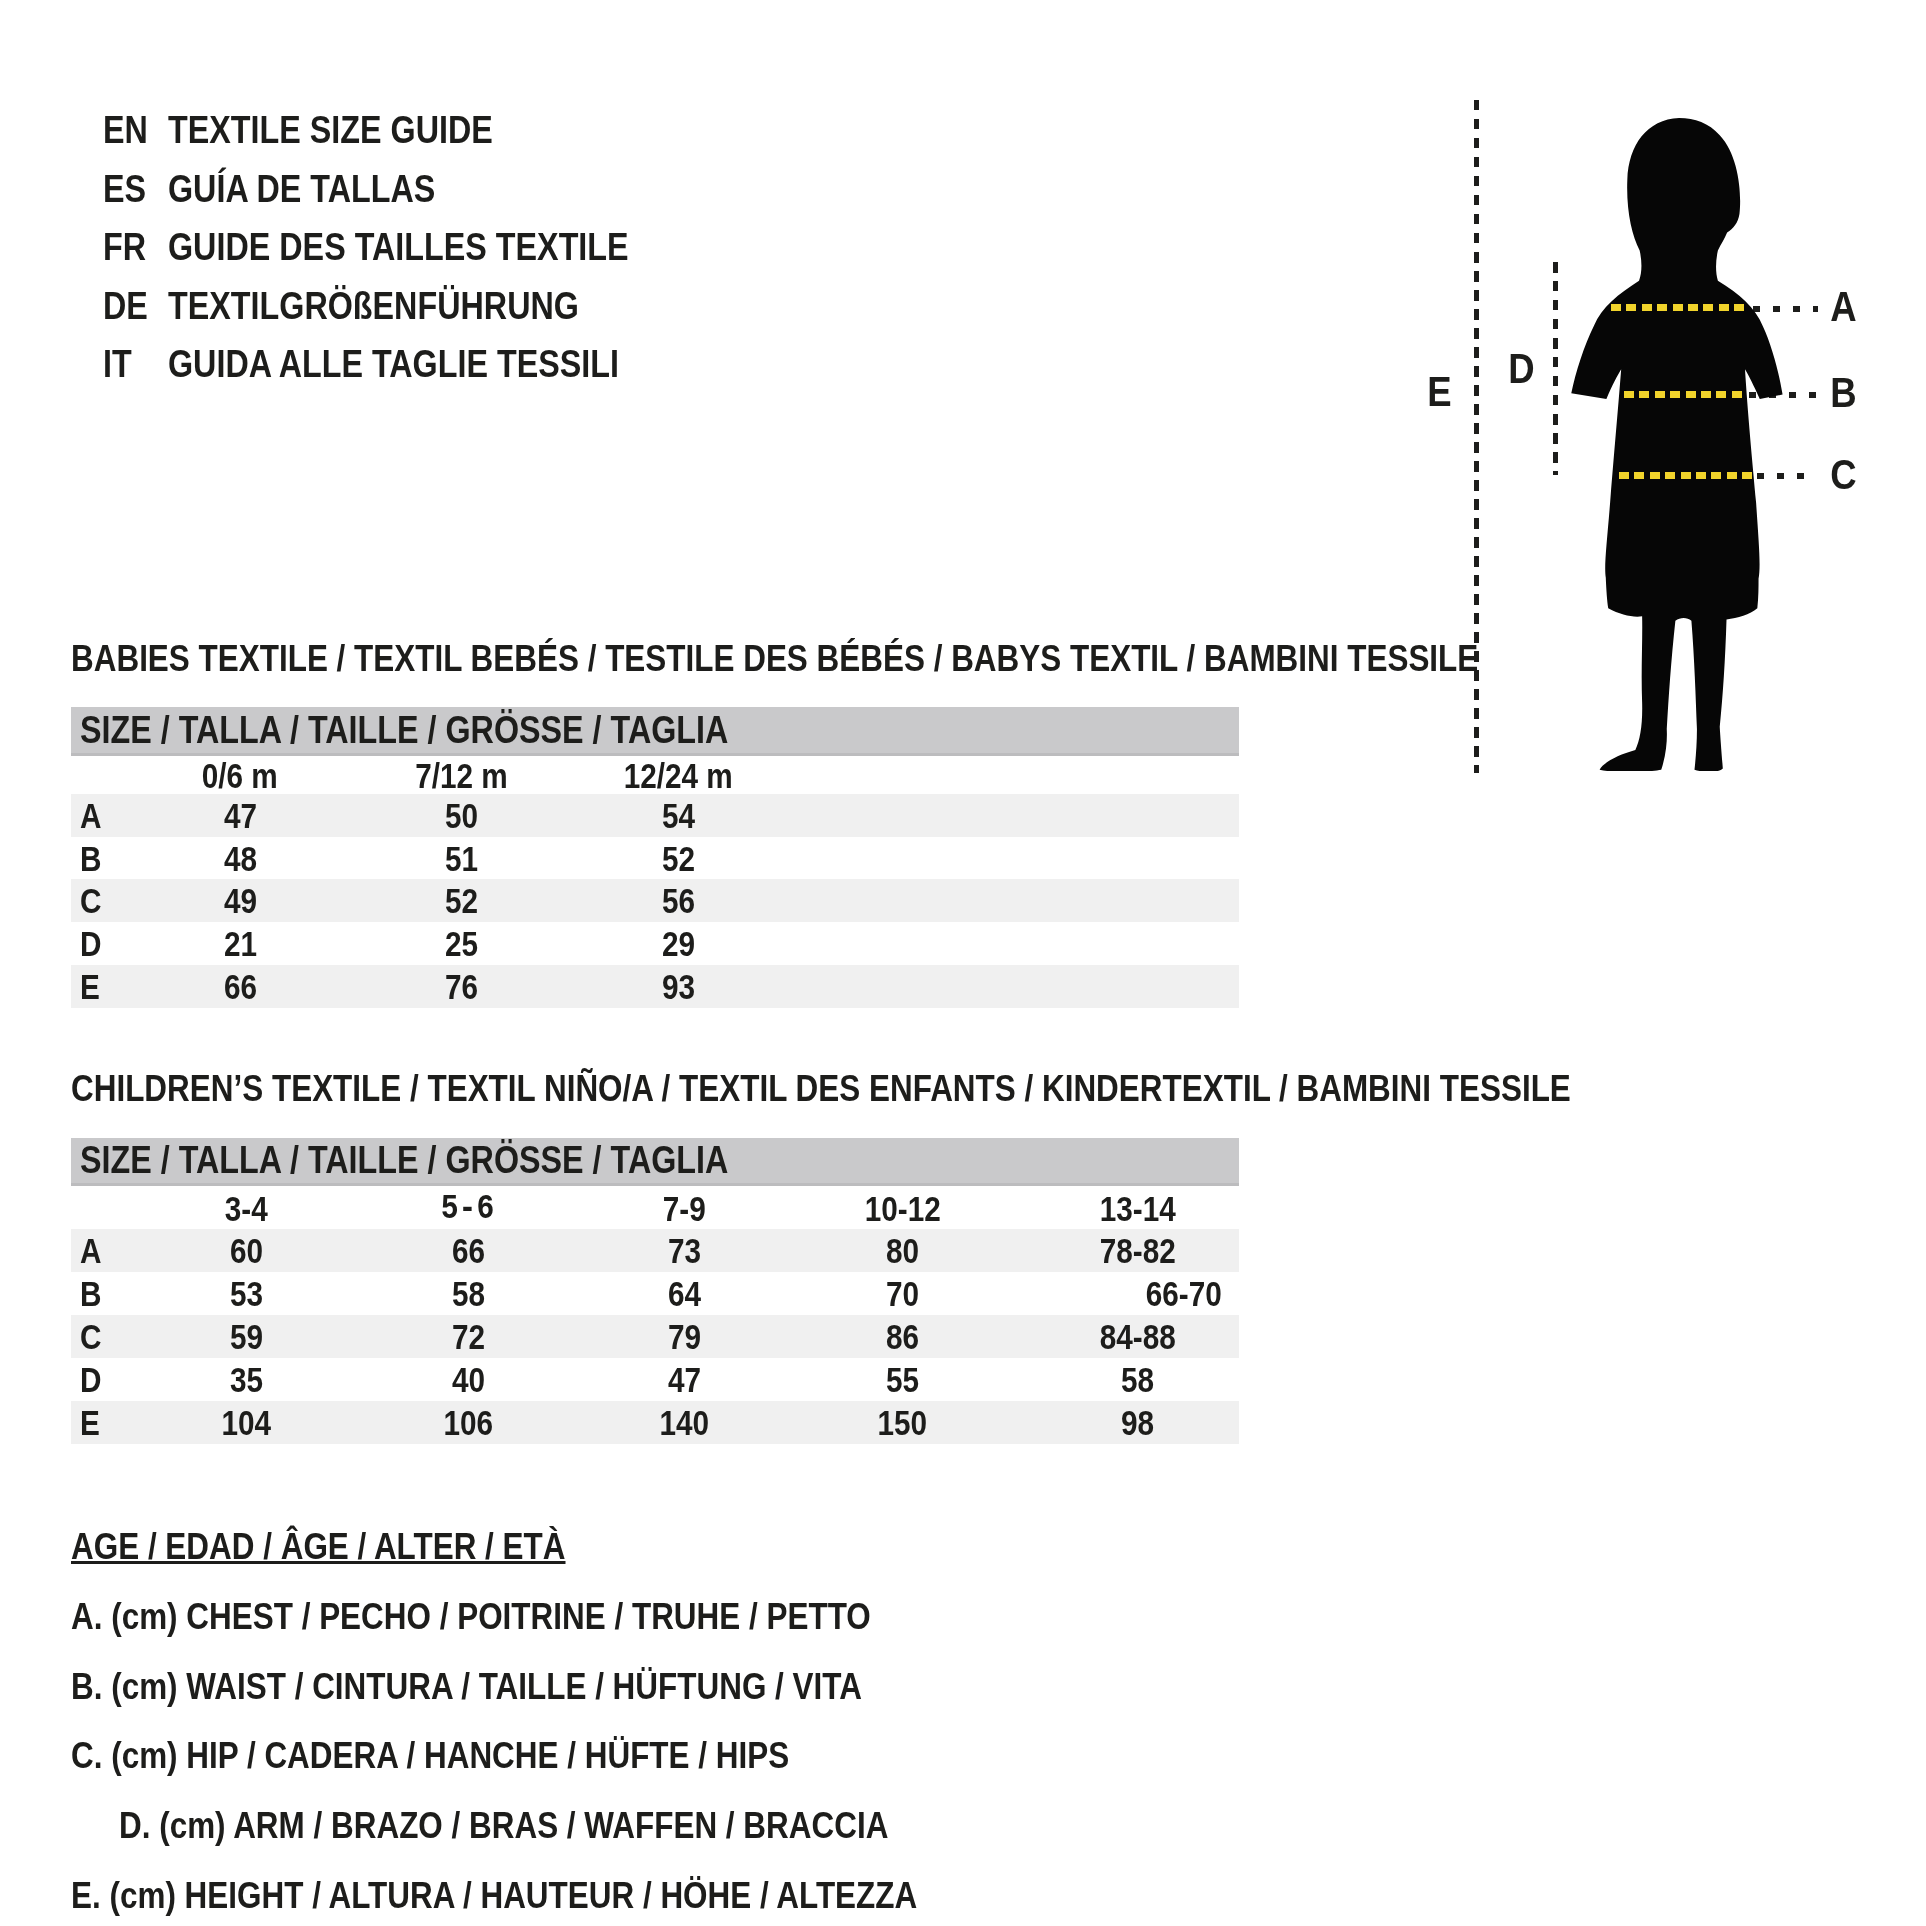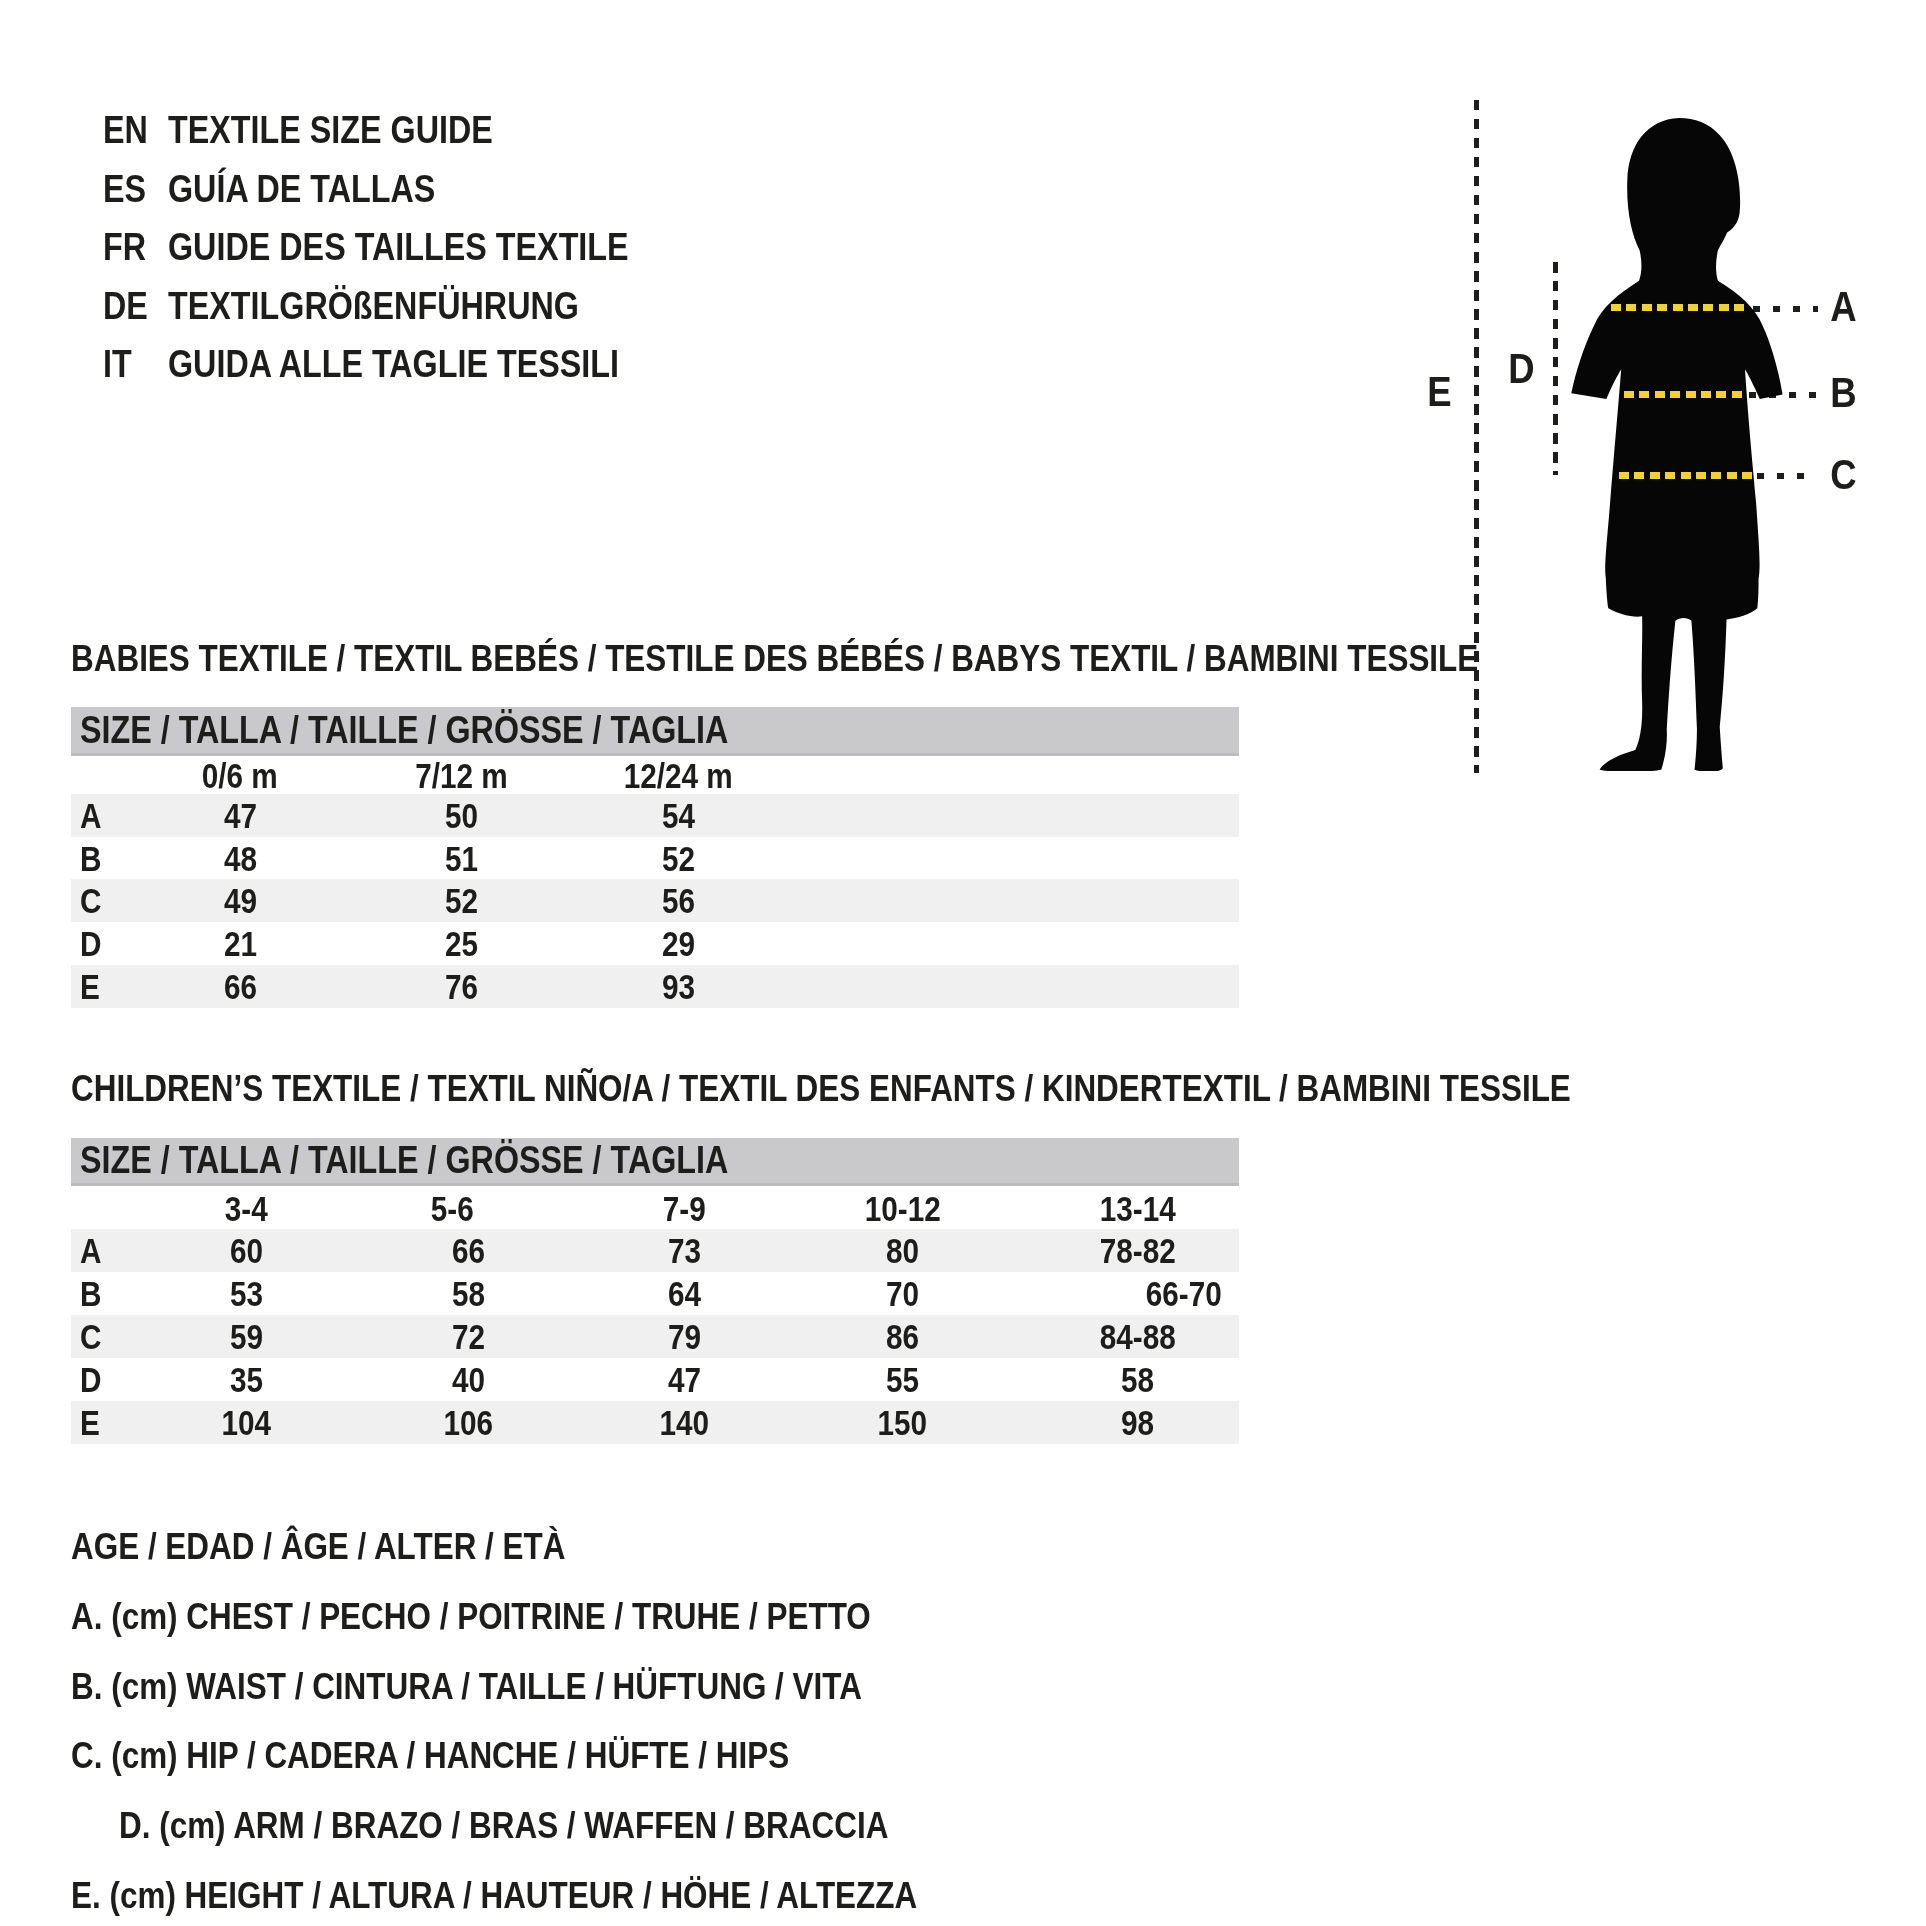--- a/index.html
+++ b/index.html
@@ -197,21 +197,21 @@
     <div class="sec-title" style="top:1068px;"><span class="cnd">CHILDREN’S TEXTILE / TEXTIL NIÑO/A / TEXTIL DES ENFANTS / KINDERTEXTIL / BAMBINI TESSILE</span></div>
 
     <div class="bar" style="top:1138px;height:45px;">
       <span class="bar-label"><span class="cnd">SIZE / TALLA / TAILLE / GRÖSSE / TAGLIA</span></span>
     </div>
 
     <div class="thead" style="top:1190px;height:38px;">
       <div class="cell" style="left:129px;width:92px;">
           <span class="cndc">3-4</span>
         </div>
-      <div class="cell" style="left:335px;width:92px;">
+      <div class="cell" style="left:351px;width:92px;font-family:Liberation Mono, monospace;">
           <span class="cndc">5-6</span>
         </div>
       <div class="cell" style="left:567px;width:92px;">
           <span class="cndc">7-9</span>
         </div>
       <div class="cell" style="left:776px;width:111px;">
           <span class="cndc">10-12</span>
         </div>
       <div class="cell" style="left:1011px;width:111px;">
           <span class="cndc">13-14</span>
@@ -314,21 +314,21 @@
       <div class="cell" style="left:776px;width:111px;">
           <span class="cndc">150</span>
         </div>
       <div class="cell" style="left:1011px;width:111px;align-items:center;">
           <span class="cndc">98</span>
         </div>
     </div>
   </div>
 
   <div>
-    <div class="legend-row" style="top:1519px;">
+    <div class="legend-row" style="top:1519px;text-decoration:underline;">
         <span class="cnd">AGE / EDAD / ÂGE / ALTER / ETÀ</span>
       </div>
     <div class="legend-row" style="top:1589px;">
         <span class="cnd">A. (cm) CHEST / PECHO / POITRINE / TRUHE / PETTO</span>
       </div>
     <div class="legend-row" style="top:1659px;">
         <span class="cnd">B. (cm) WAIST / CINTURA / TAILLE / HÜFTUNG / VITA</span>
       </div>
     <div class="legend-row" style="top:1728px;">
         <span class="cnd">C. (cm) HIP / CADERA / HANCHE / HÜFTE / HIPS</span>

